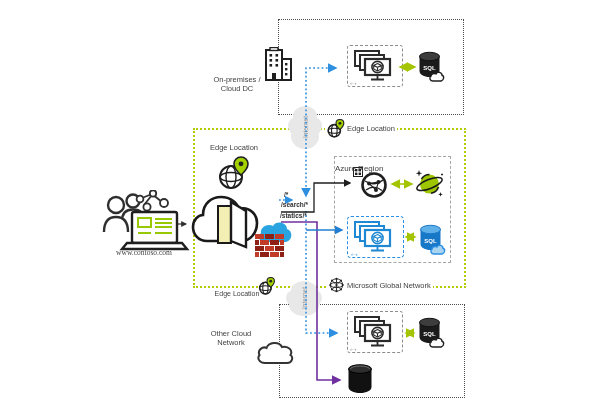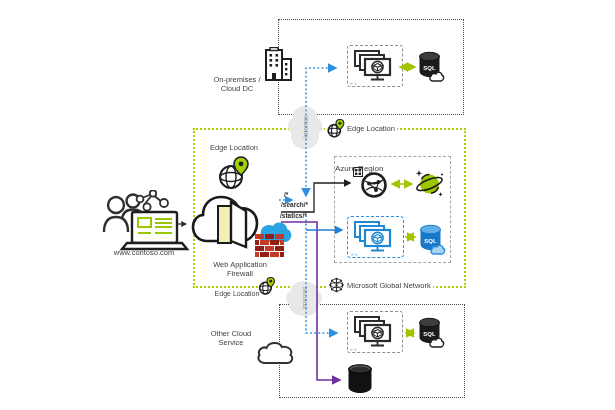--- a/index.html
+++ b/index.html
@@ -126,21 +126,21 @@
     <g stroke="#97c800" stroke-width="2" fill="none">
       <rect x="36" y="28" width="13" height="9"></rect>
       <line x1="53" y1="29" x2="70" y2="29"></line>
         <line x1="53" y1="33" x2="70" y2="33"></line>
         <line x1="53" y1="37" x2="70" y2="37"></line>
       <line x1="36" y1="43" x2="49" y2="43"></line>
         <line x1="53" y1="43" x2="70" y2="43"></line>
     </g>
     <path d="M25,53 L80,53 L85,59 L20,59 Z" fill="#fff" stroke="#1f1f1f" stroke-width="2.4"></path>
   </svg>
-  <div class="lbl ctr" style="left:98px;top:249px;width:92px;">www.contoso.com</div>
+  <div class="lbl ctr" style="left:98px;top:249px;width:92px;font-family:Liberation Serif, serif;">www.contoso.com</div>
 
   <div class="lbl ctr" style="left:202px;top:144px;width:64px;">Edge Location</div>
 
   <svg class="abs icon" style="left:218px;top:156px;" width="32" height="34" viewBox="0 0 32 34">
     <circle cx="13" cy="21" r="11" fill="#fff" stroke="#1f1f1f" stroke-width="2"></circle>
     <ellipse cx="13" cy="21" rx="5" ry="11" fill="none" stroke="#1f1f1f" stroke-width="1.4"></ellipse>
     <ellipse cx="13" cy="21" rx="11" ry="4.5" fill="none" stroke="#1f1f1f" stroke-width="1.4"></ellipse>
     <path d="M23,1 C27,1 30,4 30,7.8 C30,13 23,19 23,19 C23,19 16,13 16,7.8 C16,4 19,1 23,1 Z" fill="#a2d000" stroke="#1f1f1f" stroke-width="1.6"></path>
     <circle cx="23" cy="7.8" r="2.4" fill="#1f1f1f"></circle>
   </svg>
@@ -164,24 +164,20 @@
       <rect x="4" y="26" width="9" height="5" fill="#8f2016"></rect>
         <rect x="14" y="26" width="9" height="5" fill="#c23a28"></rect>
         <rect x="24" y="26" width="9" height="5" fill="#8f2016"></rect>
       <rect x="4" y="32" width="4" height="5" fill="#c23a28"></rect>
         <rect x="9" y="32" width="9" height="5" fill="#8f2016"></rect>
         <rect x="19" y="32" width="9" height="5" fill="#c23a28"></rect>
         <rect x="29" y="32" width="4" height="5" fill="#8f2016"></rect>
     </g>
   </svg>
 
-  <div class="lbl ctr" style="left:197px;top:261px;width:86px;">
-    <span style="display:block">Web Application</span>
-    <span style="display:block">Firewall</span>
-  </div>
 
   <div class="badge" style="left:325px;top:119px;">
     <svg width="18" height="19" viewBox="0 0 32 34">
       <circle cx="13" cy="21" r="11" fill="#fff" stroke="#1f1f1f" stroke-width="2.6"></circle>
       <ellipse cx="13" cy="21" rx="5" ry="11" fill="none" stroke="#1f1f1f" stroke-width="2"></ellipse>
       <ellipse cx="13" cy="21" rx="11" ry="4.5" fill="none" stroke="#1f1f1f" stroke-width="2"></ellipse>
       <path d="M23,1 C27,1 30,4 30,7.8 C30,13 23,19 23,19 C23,19 16,13 16,7.8 C16,4 19,1 23,1 Z" fill="#a2d000" stroke="#1f1f1f" stroke-width="2"></path>
       <circle cx="23" cy="7.8" r="2.6" fill="#1f1f1f"></circle>
     </svg>
     <span class="lbl-in">Edge Location</span>
@@ -310,21 +306,21 @@
 
   <svg class="abs icon" style="left:419px;top:224px;" width="27" height="32" viewBox="0 0 27 32">
     <path d="M1.5,5.5 V20 C1.5,23.5 6,26 11.5,26 C17,26 21.5,23.5 21.5,20 V5.5 Z" fill="#1878c8"></path>
     <ellipse cx="11.5" cy="5.5" rx="10" ry="4.2" fill="#5fb0e8" stroke="#1878c8" stroke-width="1"></ellipse>
     <text x="11.5" y="18.5" text-anchor="middle" font-size="6" font-weight="bold" fill="#fff" font-family="Liberation Sans, sans-serif">SQL</text>
     <path d="M15,30 C12,30 10.8,26.8 13,25.2 C13,22.8 16,21.8 18,23 C19,20.4 24,21 24,24.2 C26.4,24.8 26.2,29.2 23.2,30 Z" fill="#a8d4f0" stroke="#2b8de3" stroke-width="1.4"></path>
   </svg>
 
   <div class="lbl ctr" style="left:203px;top:330px;width:56px;">
     <span style="display:block">Other Cloud</span>
-    <span style="display:block">Service</span>
+    <span style="display:block">Network</span>
   </div>
   <svg class="abs icon" style="left:256px;top:340px;" width="38" height="26" viewBox="0 0 38 26">
     <path d="M9,23 C3,23 1,18 3.5,15 C1,10 7,6 10.5,8 C12.5,2 23,1 26,7 C33,5.5 37,11 34.5,15 C37.5,17 36.5,23 31,23 Z" fill="#fff" stroke="#333" stroke-width="2"></path>
   </svg>
 
   <svg class="abs icon" style="left:353px;top:315px;" width="42" height="34" viewBox="0 0 42 34">
     <g stroke="#2b2b2b" fill="#fff">
       <rect x="2" y="2" width="24" height="15" stroke-width="2"></rect>
       <rect x="7" y="6" width="24" height="15" stroke-width="2"></rect>
       <rect x="12" y="10" width="25" height="16" stroke-width="2.2"></rect>

